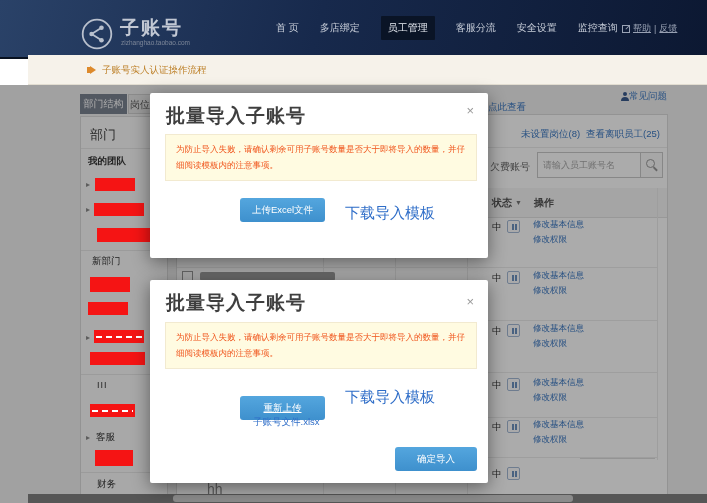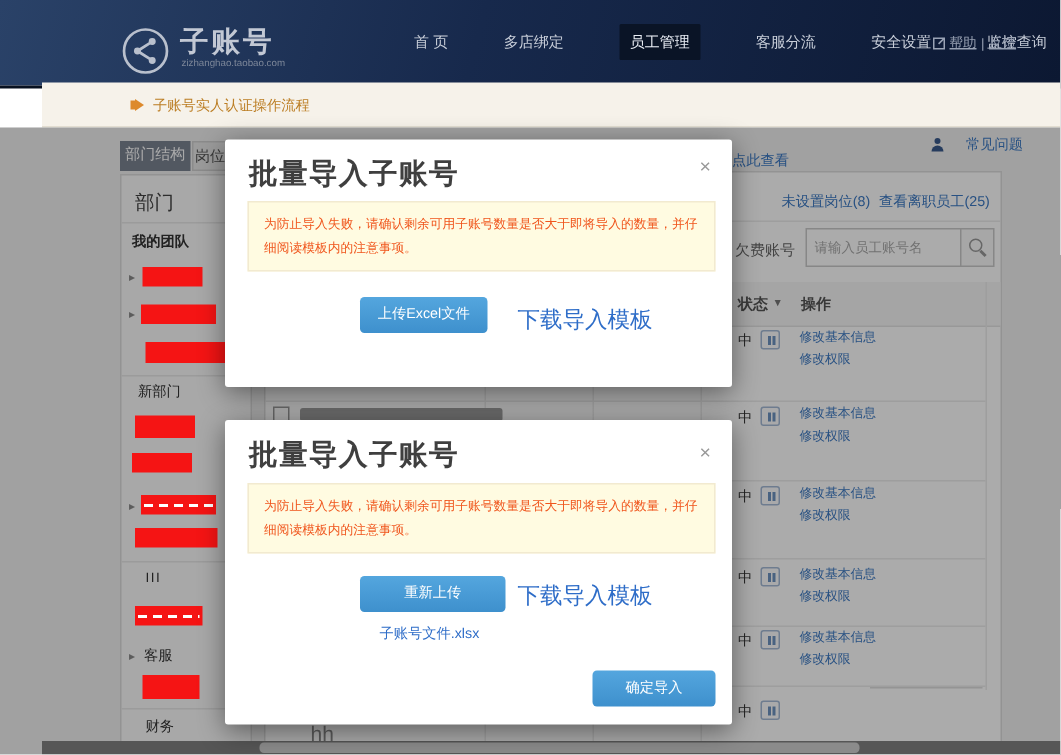--- a/index.html
+++ b/index.html
@@ -97,21 +97,21 @@
         <circle cx="19" cy="19" r="16" fill="none" stroke="#b9c0cd" stroke-width="2"></circle>
         <path d="M13 19 L24 12 M13 19 L24 26" stroke="#b9c0cd" stroke-width="2"></path>
         <circle cx="13" cy="19" r="2.6" fill="#b9c0cd"></circle>
         <circle cx="24" cy="12" r="2.6" fill="#b9c0cd"></circle>
         <circle cx="24" cy="26" r="2.6" fill="#b9c0cd"></circle>
       </svg>
     </div>
     <div class="abs logo-title" style="left:120px;top:15px;">子账号</div>
     <div class="abs logo-sub" style="left:121px;top:39px;">zizhanghao.taobao.com</div>
 
-    <div class="abs" style="left:276px;top:0;height:55px;display:flex;align-items:center;gap:37px;">
+    <div class="abs" style="left:276px;top:0;height:55px;display:flex;align-items:center;gap:21px;">
       <span class="nav-item">首 页</span>
       <span class="nav-item">多店绑定</span>
       <span class="nav-item active">员工管理</span>
       <span class="nav-item">客服分流</span>
       <span class="nav-item">安全设置</span>
       <span class="nav-item">监控查询</span>
     </div>
 
     <div class="abs" style="left:622px;top:22px;display:flex;align-items:center;gap:3px;font-size:9px;color:#98a1b3;text-decoration:underline;">
       <span class="ext-icon"></span>
@@ -127,21 +127,21 @@
   </div>
 
   <div class="content-bg"></div>
 
   <div class="tab active" style="left:80px;width:47px;">部门结构</div>
   <div class="tab inactive" style="left:128px;width:44px;">岗位结构</div>
 
   <span class="abs" style="left:479px;top:101px;color:#f07f13;font-size:9.5px;font-weight:bold;">！</span>
   <span class="abs blink" style="left:488px;top:101px;">点此查看</span>
 
-  <div class="abs" style="left:620px;top:90px;display:flex;align-items:center;gap:15px;font-family:Liberation Serif, serif;">
+  <div class="abs" style="left:620px;top:90px;display:flex;align-items:center;gap:0;font-family:Liberation Serif, serif;">
     <span class="person"></span>
     <span class="blink">常见问题</span>
   </div>
 
   <div class="sidebar"></div>
   <div class="side-text" style="left:90px;top:126px;font-size:13px;color:#444;">部门</div>
   <div class="side-sep" style="top:148px;"></div>
   <div class="side-text" style="left:88px;top:155px;font-weight:bold;">我的团队</div>
 
   <span class="side-arrow" style="left:86px;top:180px;">▸</span>
@@ -238,19 +238,19 @@
     <div class="modal-close">×</div>
     <div class="warn-box" style="top:41px;">为防止导入失败，请确认剩余可用子账号数量是否大于即将导入的数量，并仔细阅读模板内的注意事项。</div>
     <div class="btn-blue" style="left:90px;top:105px;width:85px;">上传Excel文件</div>
     <span class="modal-link" style="left:195px;top:111px;">下载导入模板</span>
   </div>
 
   <div class="modal" style="top:280px;height:203px;">
     <div class="modal-title">批量导入子账号</div>
     <div class="modal-close" style="top:14px;">×</div>
     <div class="warn-box" style="top:42px;">为防止导入失败，请确认剩余可用子账号数量是否大于即将导入的数量，并仔细阅读模板内的注意事项。</div>
-    <div class="btn-blue" style="left:90px;top:104px;width:97px;">重新上传</div>
+    <div class="btn-blue" style="left:90px;top:116px;width:85px;text-decoration:underline;">重新上传</div>
     <span class="modal-link" style="left:195px;top:108px;">下载导入模板</span>
     <span class="modal-link" style="left:103px;top:136px;font-size:9.5px;">子账号文件.xlsx</span>
     <div class="btn-blue" style="left:245px;top:167px;width:82px;">确定导入</div>
   </div>
 
 </div>
 
 </body></html>

